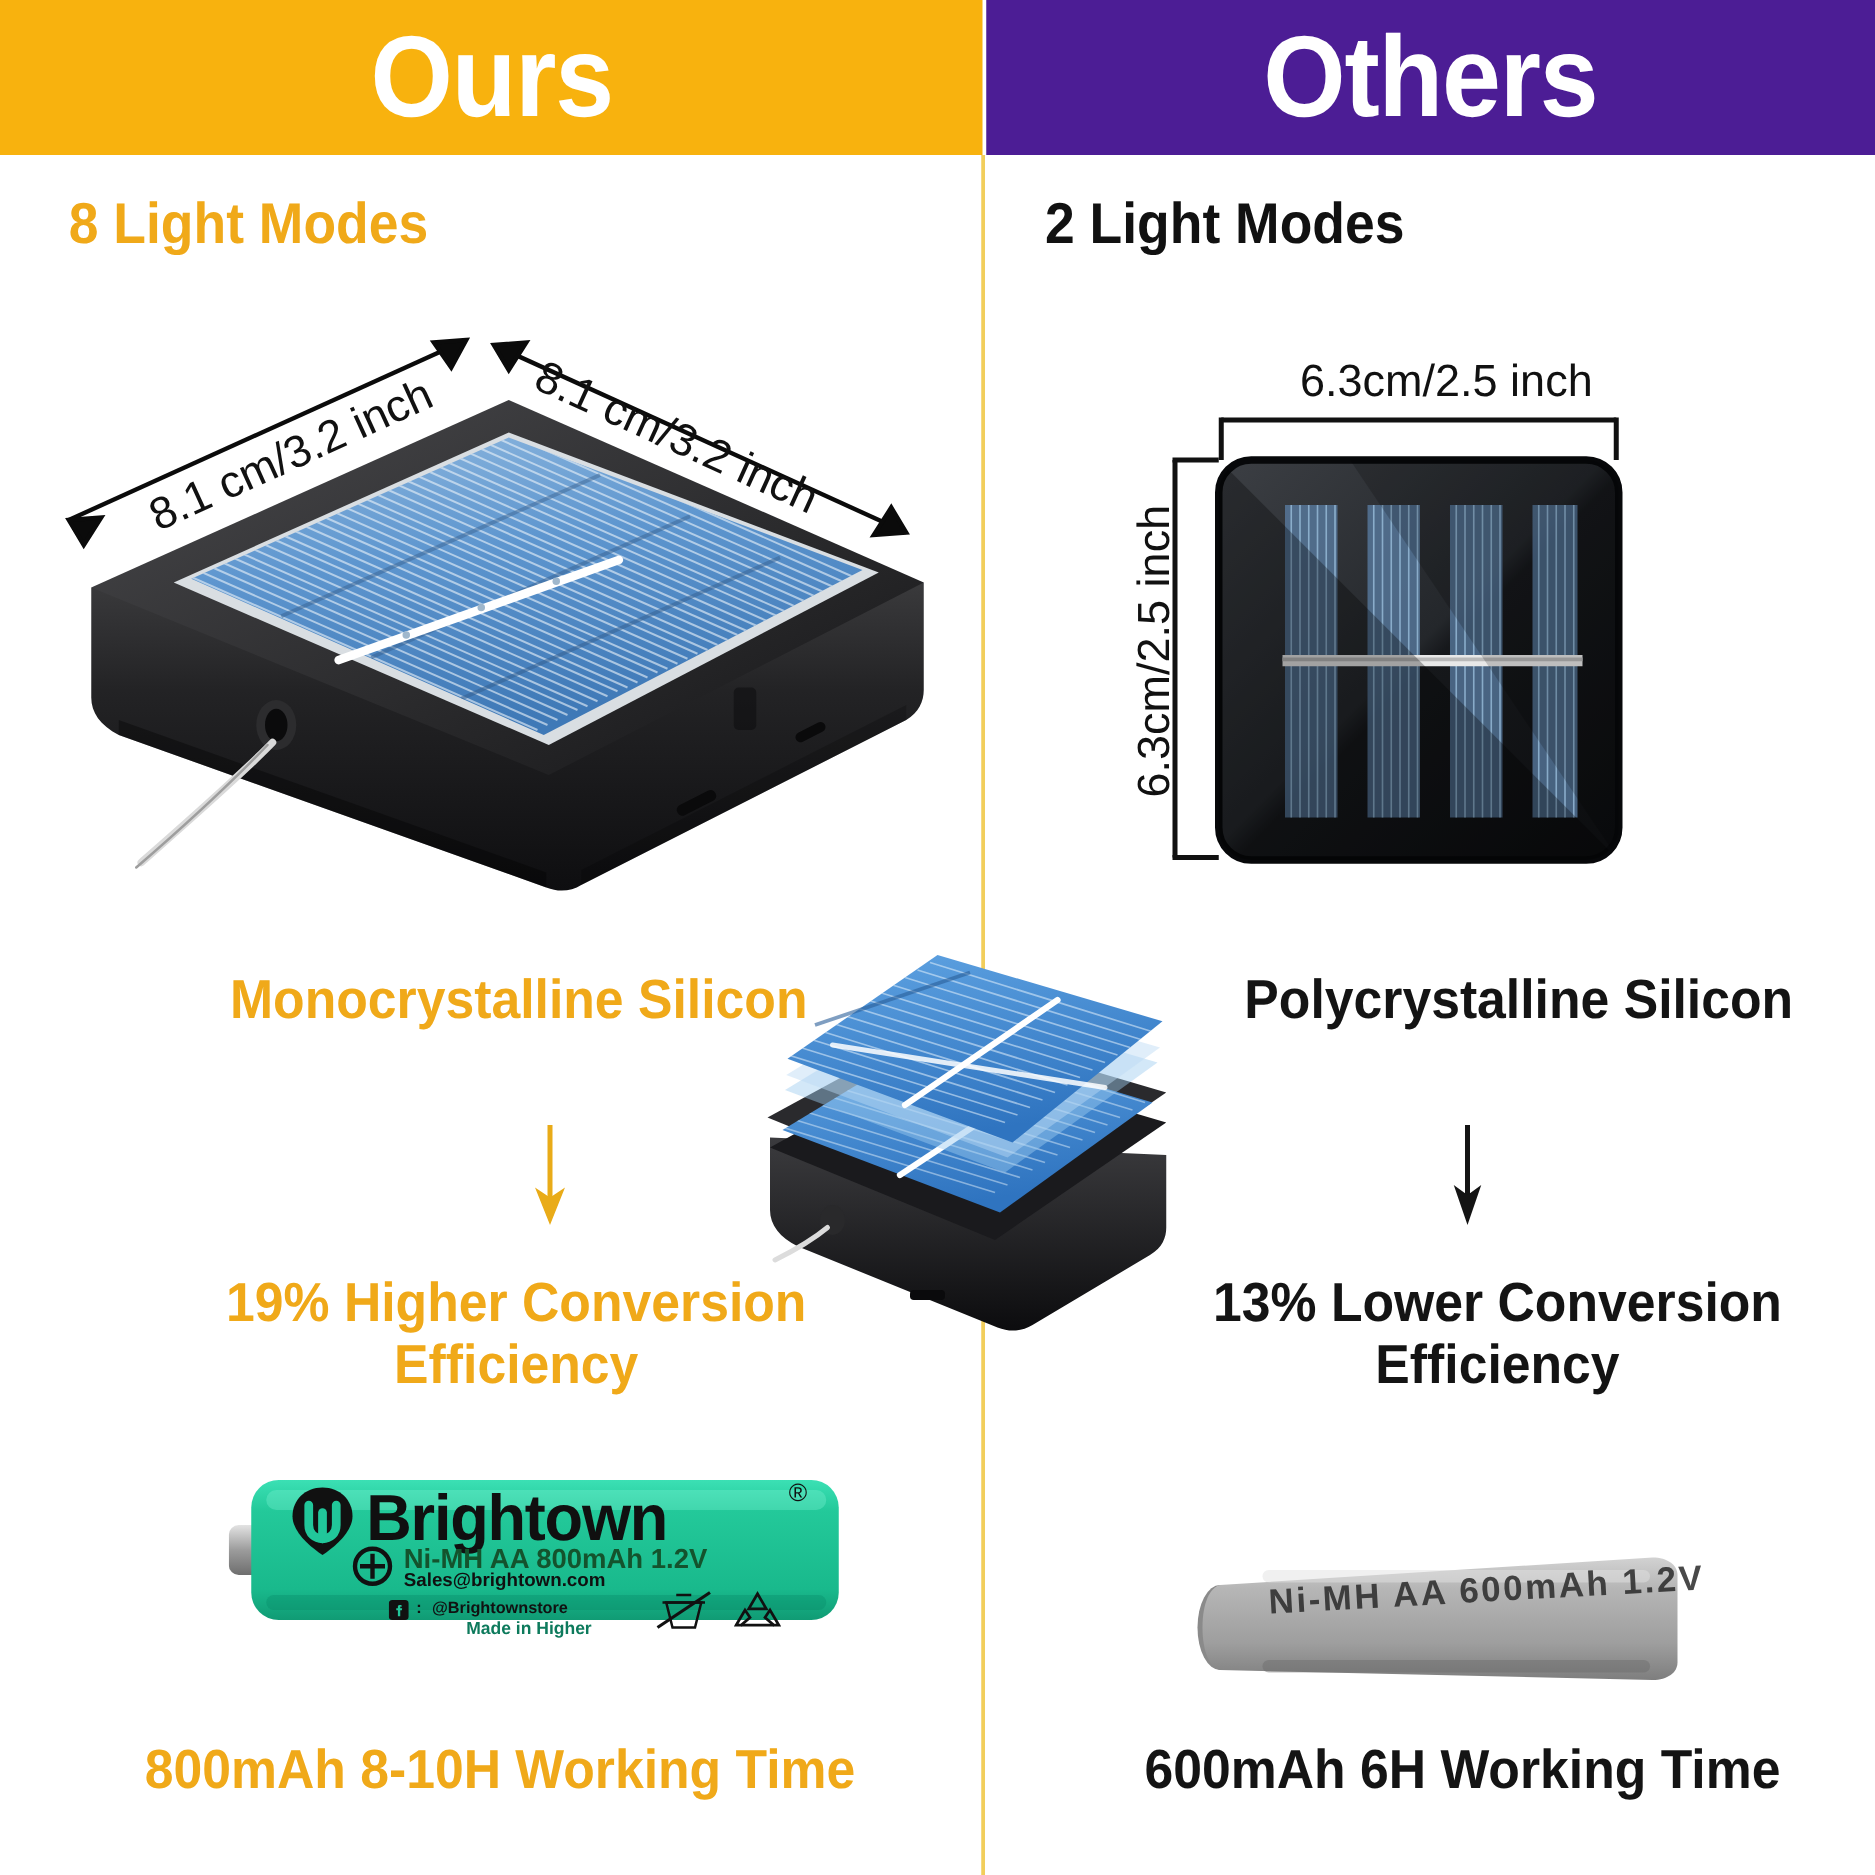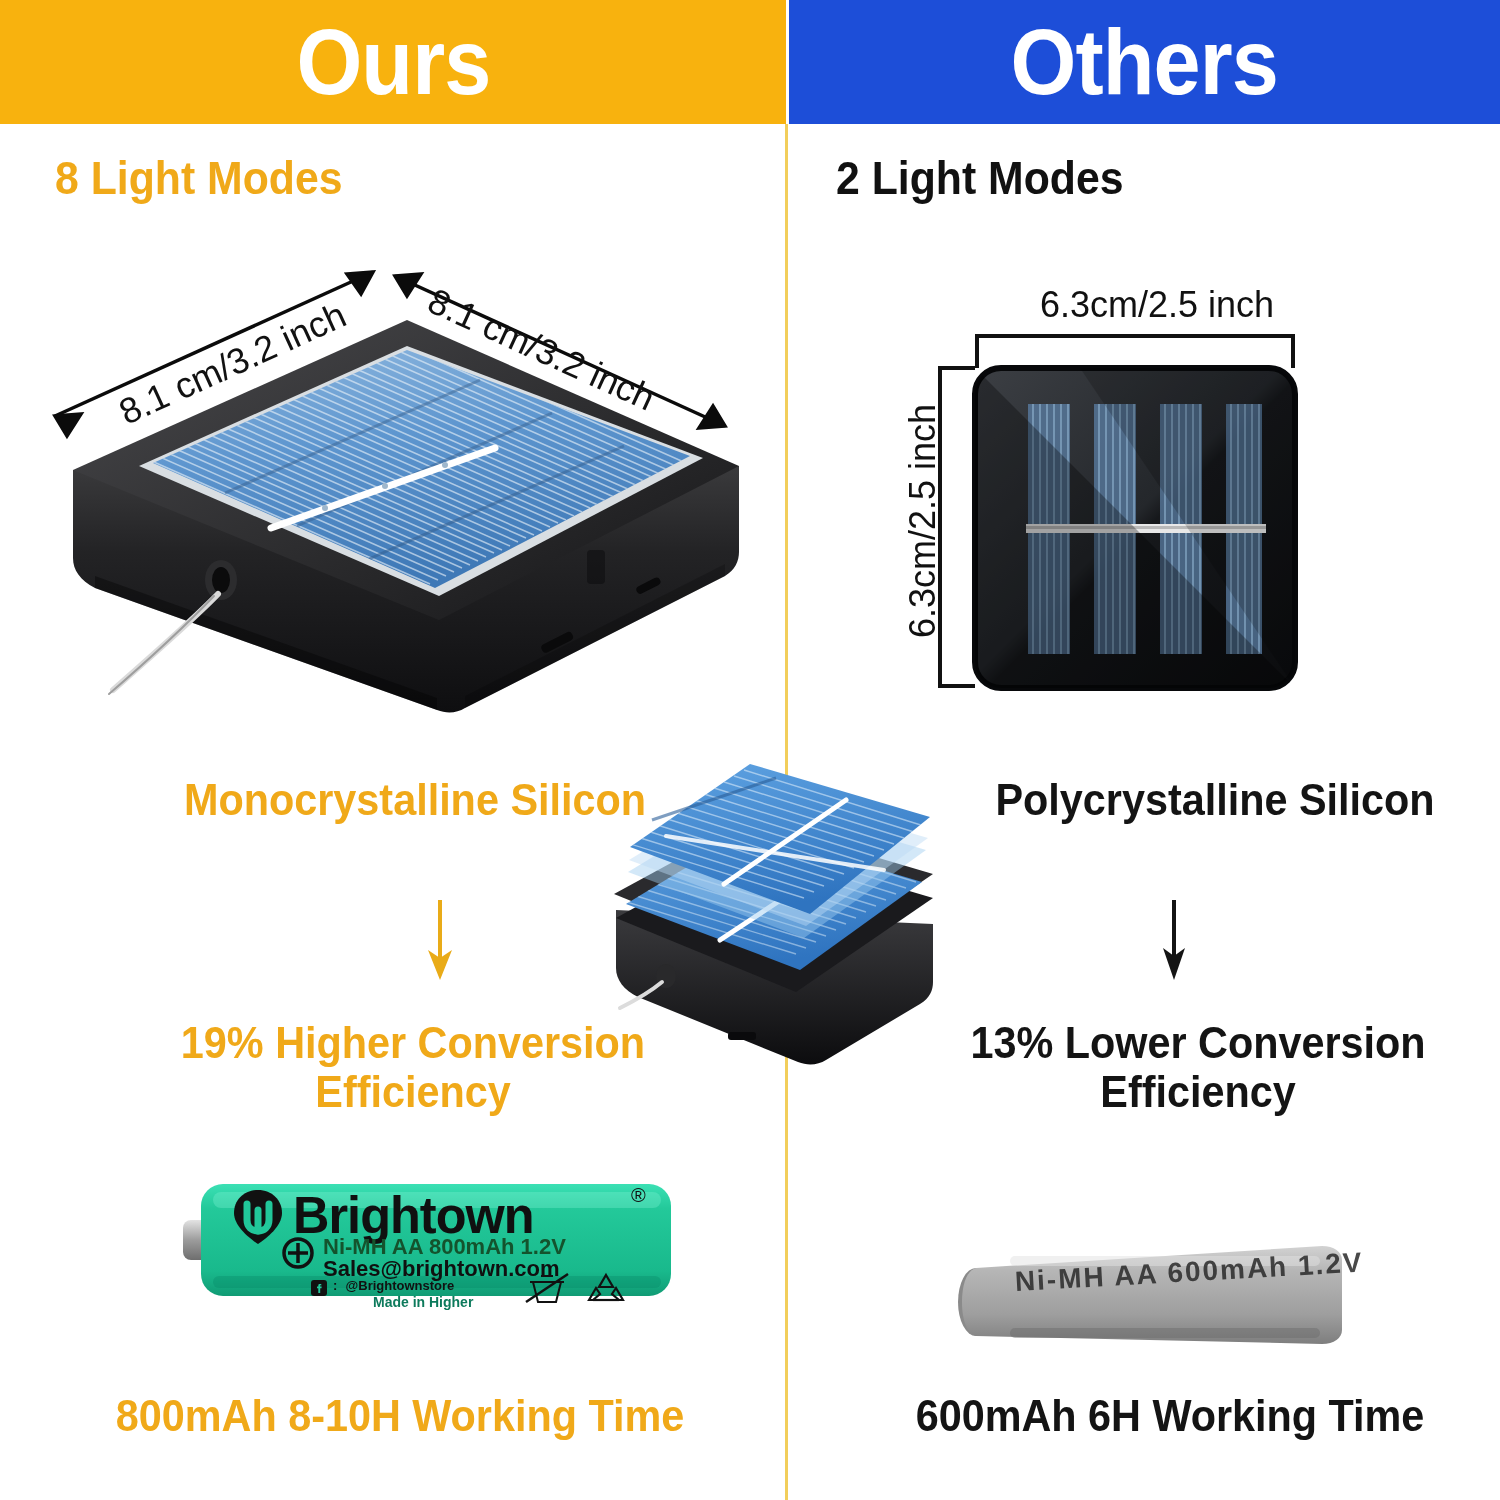--- a/index.html
+++ b/index.html
@@ -8,21 +8,21 @@
     background:#ffffff;
     font-family:"Liberation Sans", sans-serif;
     overflow:hidden;
     position:relative;
   }
   #stage{position:absolute;inset:0;width:1500px;height:1172px;}
 
   
   .hdr{position:absolute;top:0;height:124px;display:flex;align-items:center;justify-content:center;}
   .hdr-left{left:0;width:786px;background:#F8B20E;}
-  .hdr-right{left:789px;width:711px;background:#1d4ed8;}
+  .hdr-right{left:789px;width:711px;background:#4c1d95;}
   .hdr-title{
     color:#ffffff;font-weight:bold;font-size:92px;letter-spacing:-1px;
     line-height:1;transform:scaleX(.92);
   }
 
   
   .divider{position:absolute;left:785px;top:124px;width:3px;height:1376px;background:#F2CE5B;}
 
   
   .mode-label{position:absolute;font-weight:bold;font-size:46px;line-height:1;transform:scaleX(.93);transform-origin:left center;}
@@ -389,21 +389,21 @@
     <div style="position:absolute;left:448px;top:8px;font-size:20px;color:#101010;">®</div>
     
     <div style="position:absolute;left:98px;top:60px;">
       <svg width="34" height="34" viewBox="0 0 34 34">
         <circle cx="17" cy="17" r="14" fill="none" stroke="#111" stroke-width="3.5"></circle>
         <line x1="17" y1="7" x2="17" y2="27" stroke="#111" stroke-width="3.5"></line>
         <line x1="7" y1="17" x2="27" y2="17" stroke="#111" stroke-width="3.5"></line>
       </svg>
     </div>
     <div style="position:absolute;left:140px;top:58px;font-size:22px;font-weight:bold;color:#14532d;white-space:nowrap;">Ni-MH AA 800mAh 1.2V</div>
-    <div style="position:absolute;left:140px;top:80px;font-size:22px;font-weight:bold;color:#101010;white-space:nowrap;">Sales@brightown.com</div>
+    <div style="position:absolute;left:140px;top:80px;font-size:15px;font-weight:bold;color:#101010;white-space:nowrap;">Sales@brightown.com</div>
     
     <div style="position:absolute;left:128px;top:104px;">
       <svg width="16" height="16" viewBox="0 0 16 16">
         <rect x="0" y="0" width="16" height="16" rx="3" fill="#111"></rect>
         <path d="M10,4 L8.6,4 C7.6,4 7.3,4.6 7.3,5.4 L7.3,6.5 L6,6.5 L6,8.2 L7.3,8.2 L7.3,13 L9.2,13 L9.2,8.2 L10.5,8.2 L10.7,6.5 L9.2,6.5 L9.2,5.7 C9.2,5.3 9.3,5.2 9.7,5.2 L10.7,5.2 Z" fill="#21C79A"></path>
       </svg>
     </div>
     <div style="position:absolute;left:150px;top:102px;font-size:13px;font-weight:bold;color:#111;white-space:nowrap;"><span style="letter-spacing:1px;">:</span>&nbsp;&nbsp;<span>@Brightownstore</span></div>
     <div style="position:absolute;left:190px;top:118px;font-size:14px;font-weight:bold;color:#0D7A5C;white-space:nowrap;">Made in Higher</div>
     

